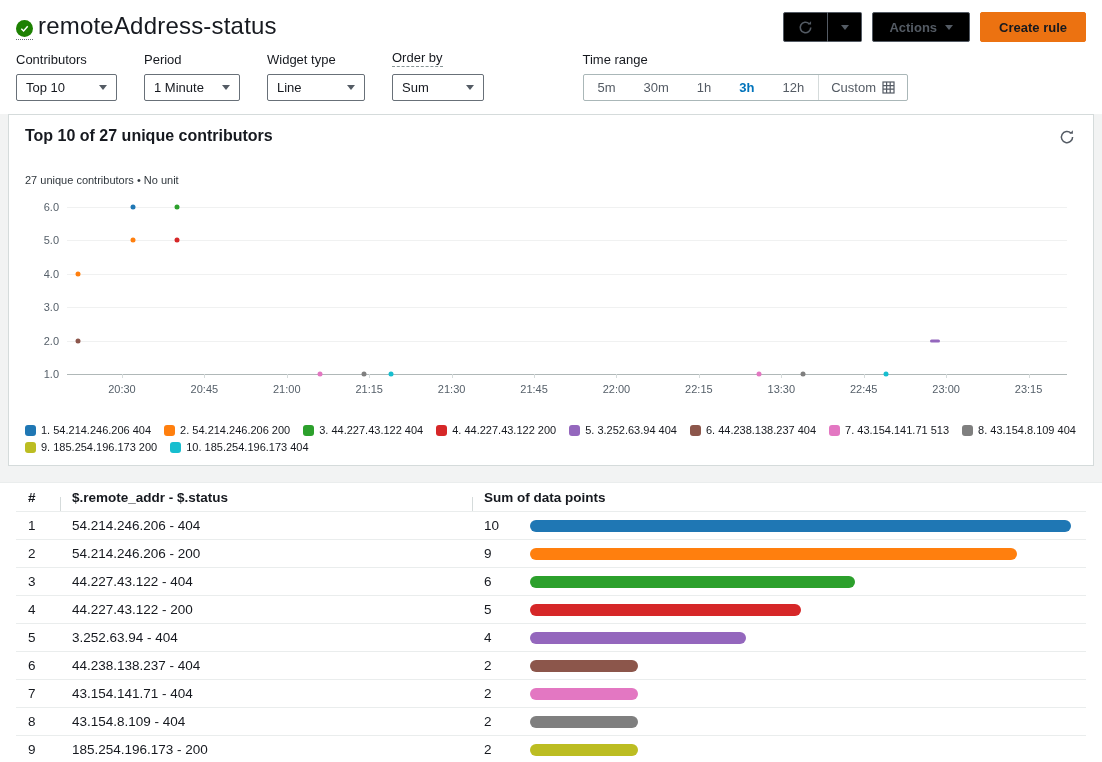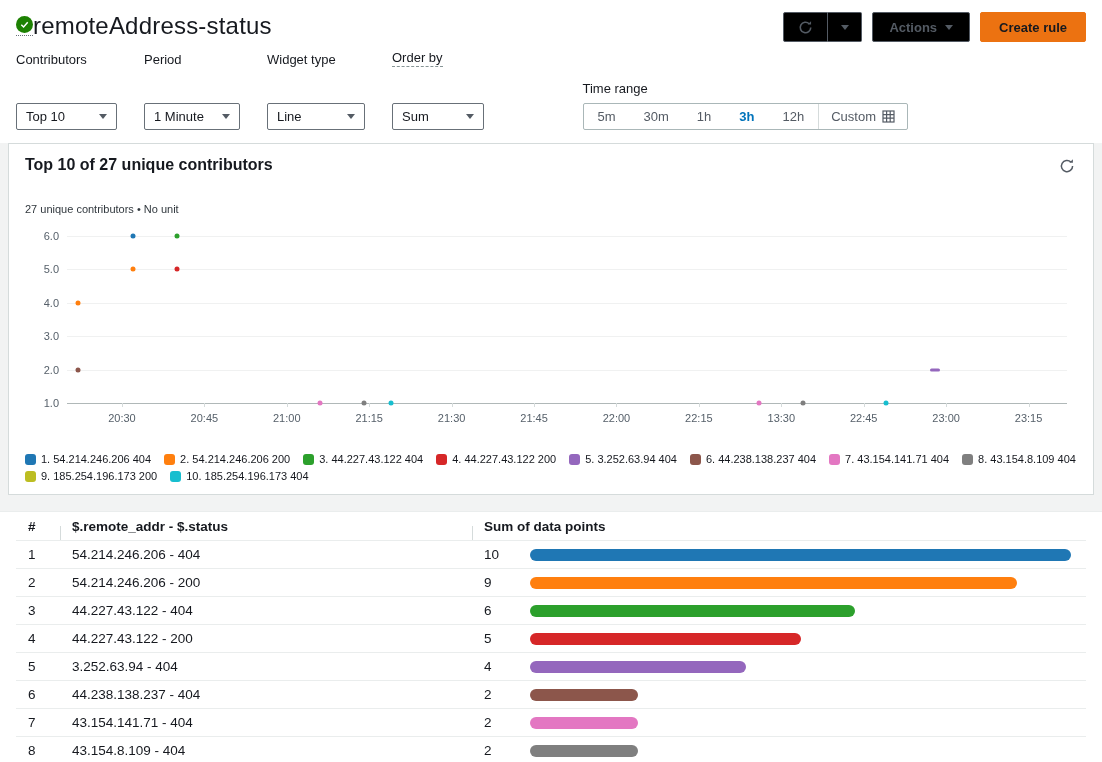--- a/index.html
+++ b/index.html
@@ -7,21 +7,21 @@
   body {
     font-family: "Liberation Sans", sans-serif;
     background: #f2f3f3;
     color: #16191f;
     overflow: hidden;
   }
   .header-section { background: #ffffff; padding: 0 0 5px 0; }
 
   
   .topbar { display: flex; justify-content: space-between; align-items: flex-start; padding: 12px 16px 2px 16px; }
-  .title-wrap { display: flex; align-items: center; }
+  .title-wrap { display: flex; align-items: flex-end; gap: 5px; }
   .status-icon-wrap { border-bottom: 1px dotted #687078; padding-bottom: 2px; }
   .status-icon {
     width: 17px; height: 17px; border-radius: 50%;
     background: #1d8102; color: #fff; display: flex; align-items: center; justify-content: center;
   }
   .status-icon svg { width: 11px; height: 11px; }
   h1.page-title { font-size: 24px; font-weight: 500; letter-spacing: 0.2px; }
   .topbar-actions { display: flex; gap: 10px; align-items: center; }
   .btn {
     height: 30px; background: #000000; border: 1px solid #545b64; border-radius: 2px;
@@ -37,21 +37,21 @@
   .caret { width: 0; height: 0; border-left: 4px solid transparent; border-right: 4px solid transparent; border-top: 5px solid #545b64; display: inline-block; }
   .refresh-svg { width: 15px; height: 15px; stroke: #545b64; }
 
   
   .filters { display: flex; padding: 4px 16px 8px 16px; gap: 27px; align-items: flex-end; }
   .field label { display: inline-block; font-size: 13px; margin-bottom: 7px; color: #16191f; }
   .field label.tip { border-bottom: 1px dashed #879596; padding-bottom: 1px; }
   .select {
     height: 27px; border: 1px solid #687078; border-radius: 2px; background: #fff;
     display: flex; align-items: center; justify-content: space-between;
-    padding: 0 9px; font-size: 13px; cursor: pointer; gap: 14px; margin-top: 29px;
+    padding: 0 9px; font-size: 13px; cursor: pointer; gap: 14px;
   }
   .f-contrib .select { width: 101px; }
   .f-period .select  { width: 96px; }
   .f-order .select   { width: 92px; }
   .f-widget .select  { width: 98px; }
 
   .time-range-block { margin-left: auto; margin-right: 178px; }
   .time-range-block > label { display: inline-block; font-size: 13px; margin-bottom: 7px; }
   .segmented { display: flex; border: 1px solid #aab7b8; border-radius: 2px; background: #fff; height: 27px; align-items: stretch; width: fit-content; }
   .tr-opt { padding: 0 14px; font-size: 13px; color: #545b64; display: flex; align-items: center; cursor: pointer; }
@@ -259,21 +259,21 @@
       <div class="lg-item">
         <span class="lg-swatch" style="background: rgb(148, 103, 189);"></span>
         <span>5. 3.252.63.94 404</span>
       </div>
       <div class="lg-item">
         <span class="lg-swatch" style="background: rgb(140, 86, 75);"></span>
         <span>6. 44.238.138.237 404</span>
       </div>
       <div class="lg-item">
         <span class="lg-swatch" style="background: rgb(227, 119, 194);"></span>
-        <span>7. 43.154.141.71 404</span>
+        <span>7. 43.154.141.71 513</span>
       </div>
       <div class="lg-item">
         <span class="lg-swatch" style="background: rgb(127, 127, 127);"></span>
         <span>8. 43.154.8.109 404</span>
       </div>
       <div class="lg-item">
         <span class="lg-swatch" style="background: rgb(188, 189, 34);"></span>
         <span>9. 185.254.196.173 200</span>
       </div>
       <div class="lg-item">

